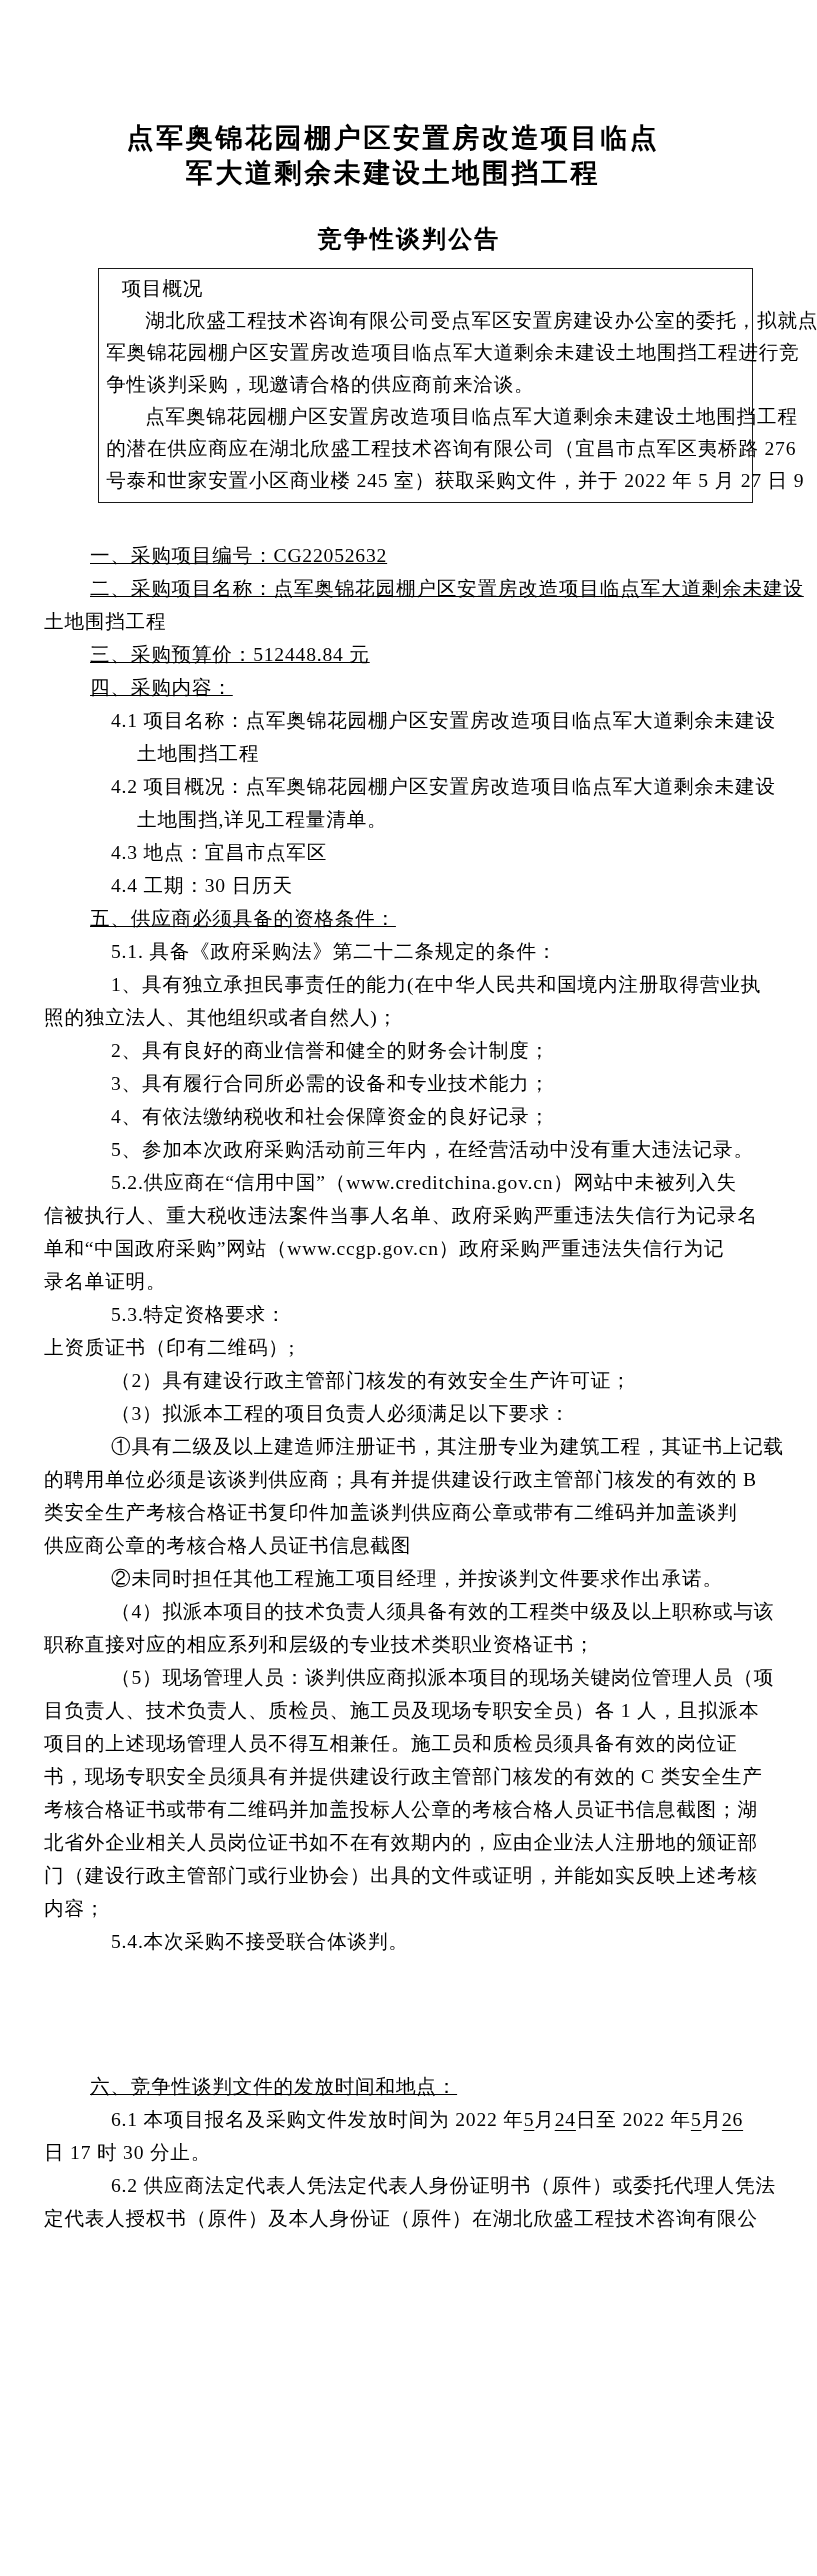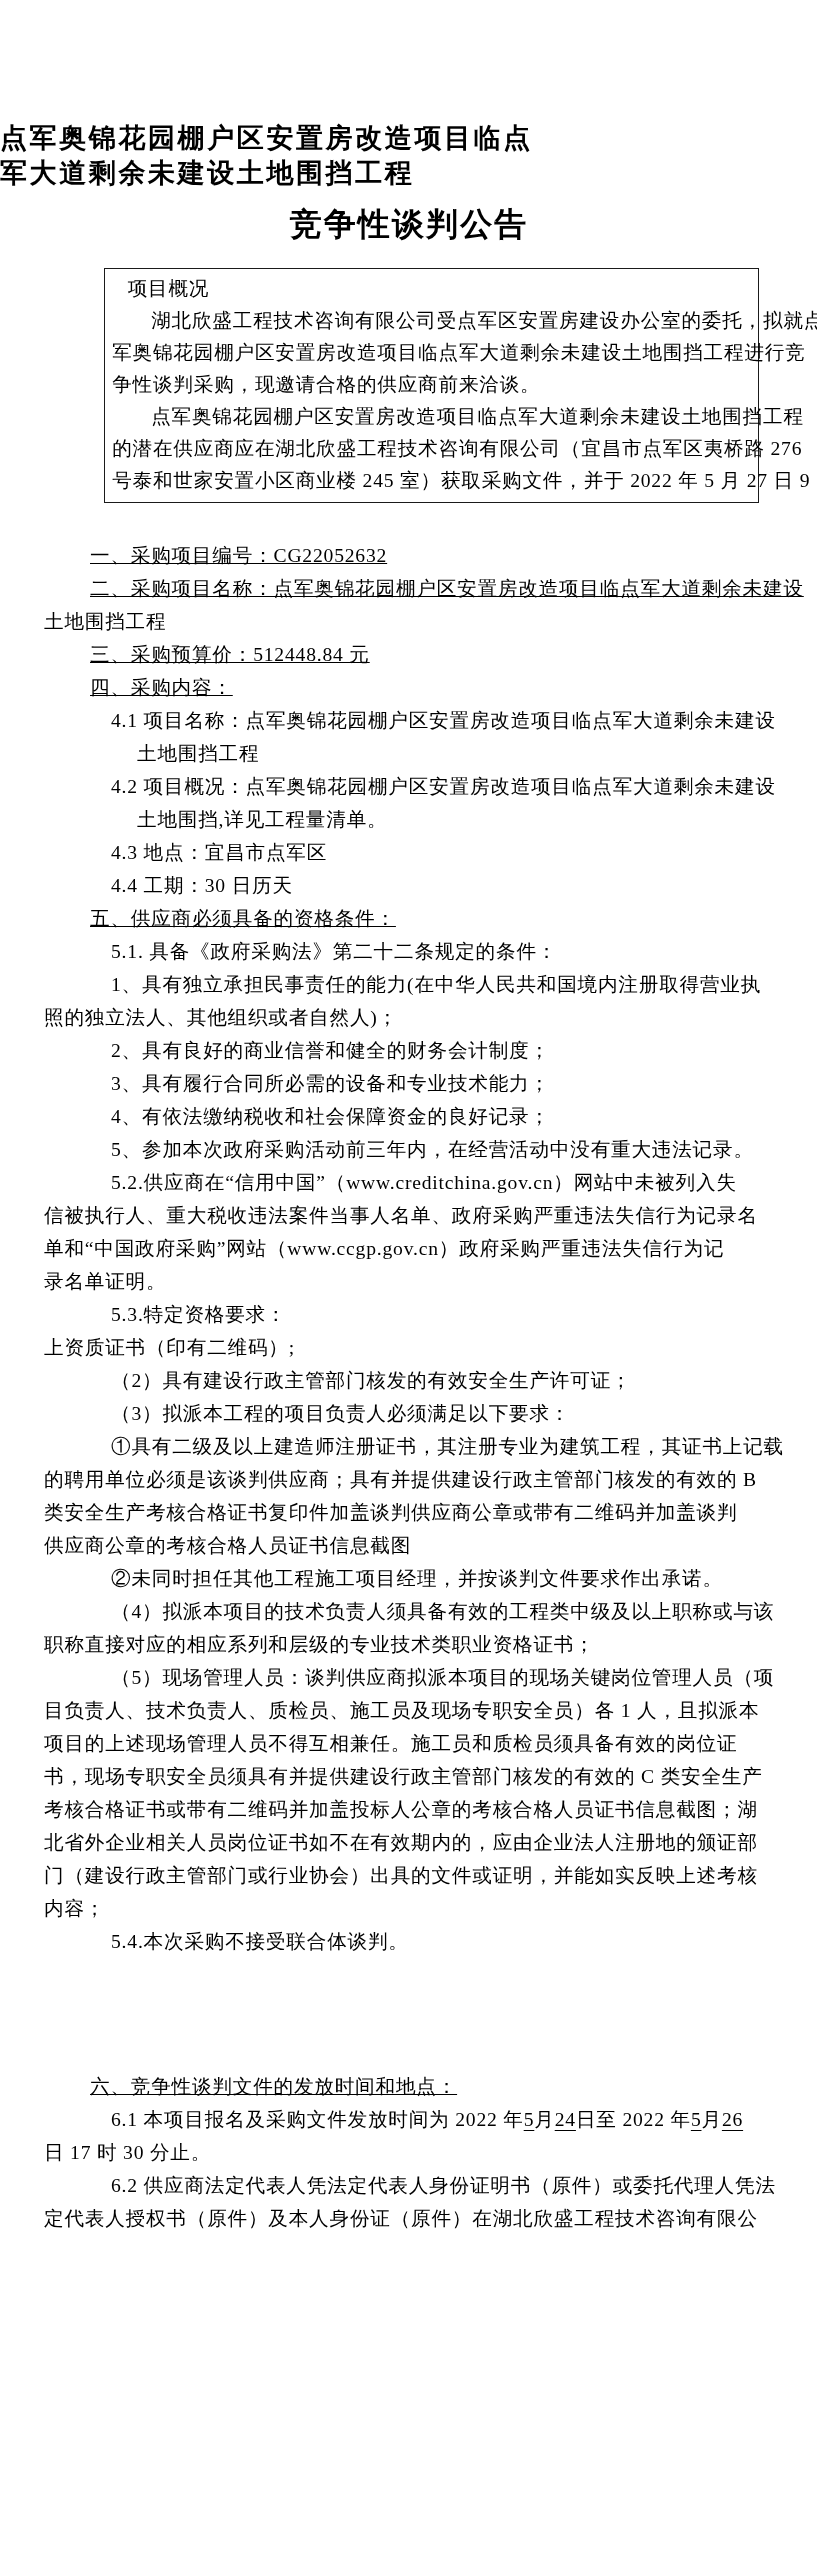--- a/index.html
+++ b/index.html
@@ -7,31 +7,31 @@
     position:relative;
     width:818px;height:3470px;
     background:#ffffff;
     font-family:"Liberation Serif","DejaVu Serif",serif;
     color:#000;
     overflow:hidden;
   }
   
   #title-block{
     position:absolute;top:121px;left:0;width:786px;
-    text-align:left;font-weight:700;
+    text-align:center;font-weight:700;
     font-size:27px;line-height:35px;letter-spacing:2.6px;
   }
   #subtitle{
-    position:absolute;top:207px;left:0;width:818px;
+    position:absolute;top:222px;left:0;width:818px;
     text-align:center;font-weight:700;
-    font-size:32px;line-height:34px;letter-spacing:2.1px;
+    font-size:24px;line-height:34px;letter-spacing:2.1px;
   }
   
   #overview-box{
-    position:absolute;top:268px;left:104px;width:639px;
+    position:absolute;top:268px;left:98px;width:639px;
     border:1.5px solid #1a1a1a;
     padding:4.1px 7.2px 5.2px 7.2px;
     font-size:19.6px;line-height:32px;letter-spacing:0.8px;
   }
   .b-head{padding-left:15.5px;}
   .b-ind{text-indent:39px;font-family:Liberation Serif, serif;}
   .b-full{}
   
   #body-block{
     position:absolute;top:539px;left:44px;width:724px;

